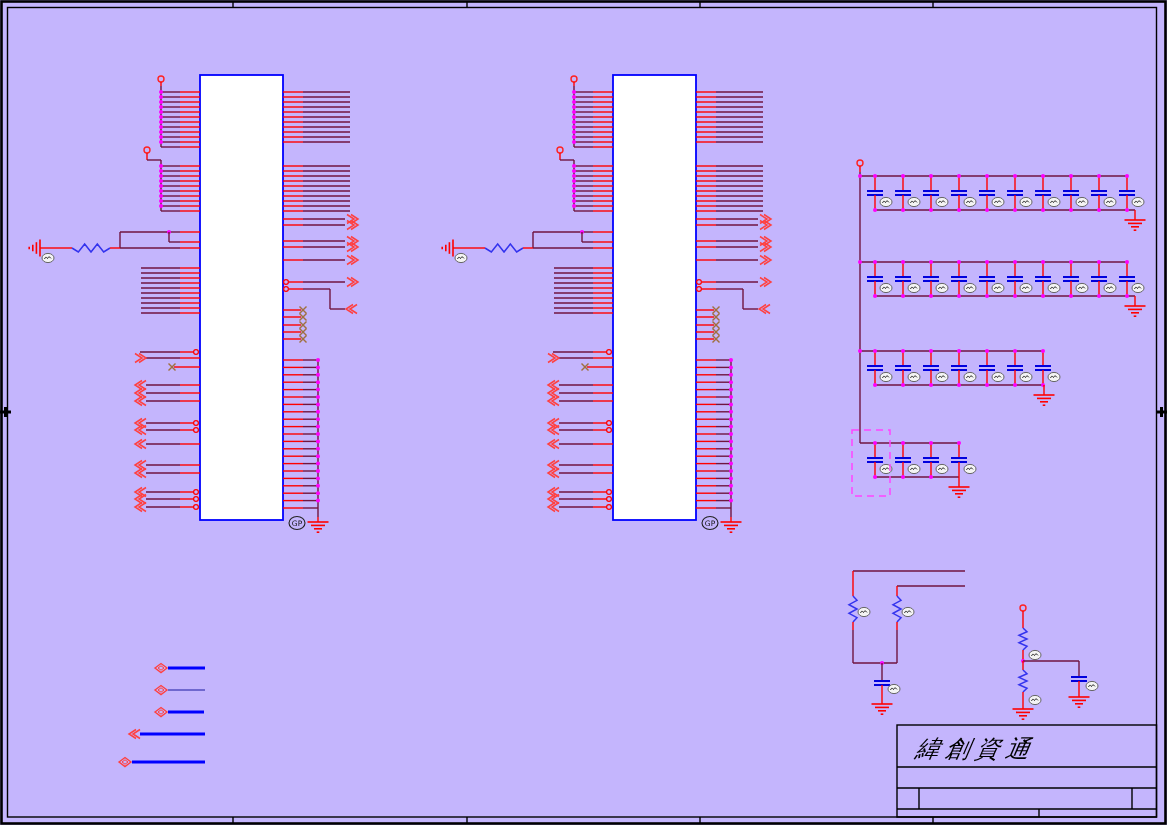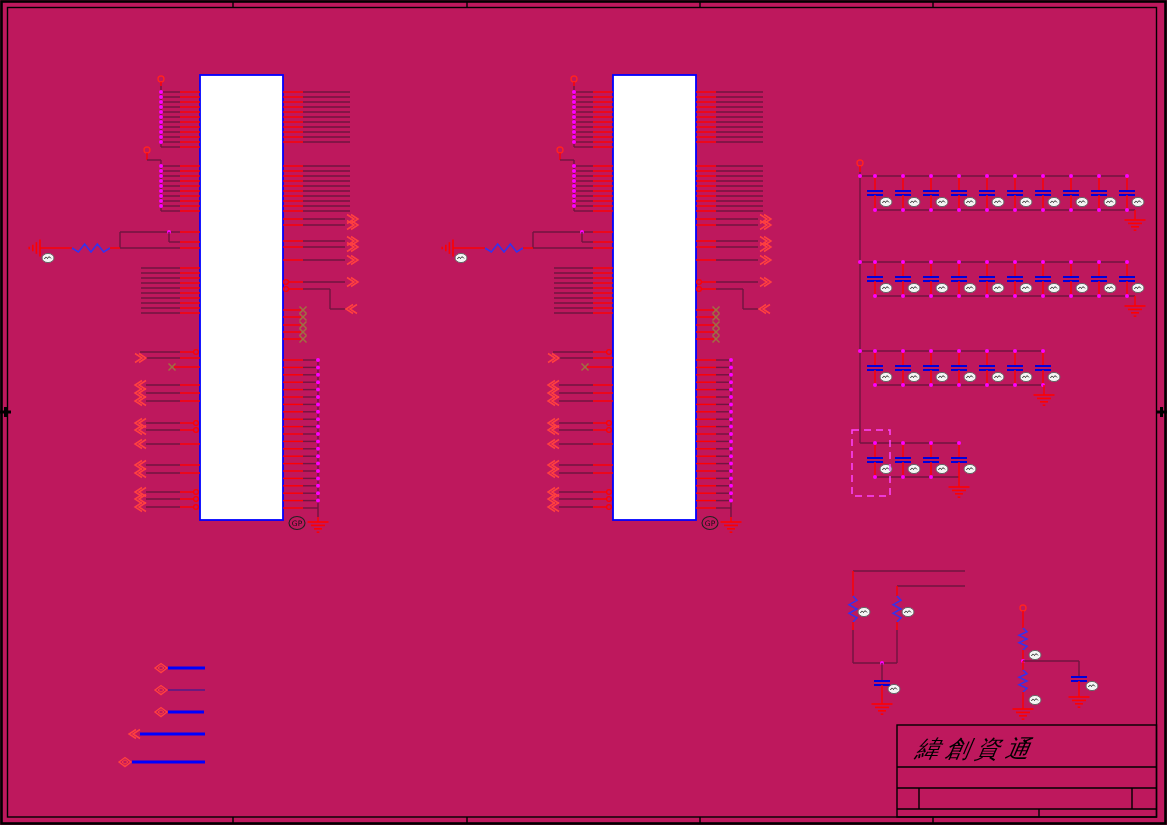--- a/index.html
+++ b/index.html
@@ -1,16 +1,16 @@
 <!DOCTYPE html>
 <html><head>
 <meta charset="utf-8">
 <style>
   html,body{margin:0;padding:0;background:#fff;}
-  #sheet{position:relative;width:1167px;height:825px;background:#be185d;overflow:hidden;
+  #sheet{position:relative;width:1167px;height:825px;background:#c4b5fd;overflow:hidden;
          font-family:"Liberation Sans", sans-serif;}
   #canvas{position:absolute;left:0;top:0;}
   .company{position:absolute;left:916px;top:733px;font-family:"DejaVu Serif", serif;
            font-style:italic;font-size:24px;color:#000;letter-spacing:6px;
            transform:skewX(-10deg);white-space:nowrap;}
 </style>
 </head>
 <body>
 
 <div id="sheet">

